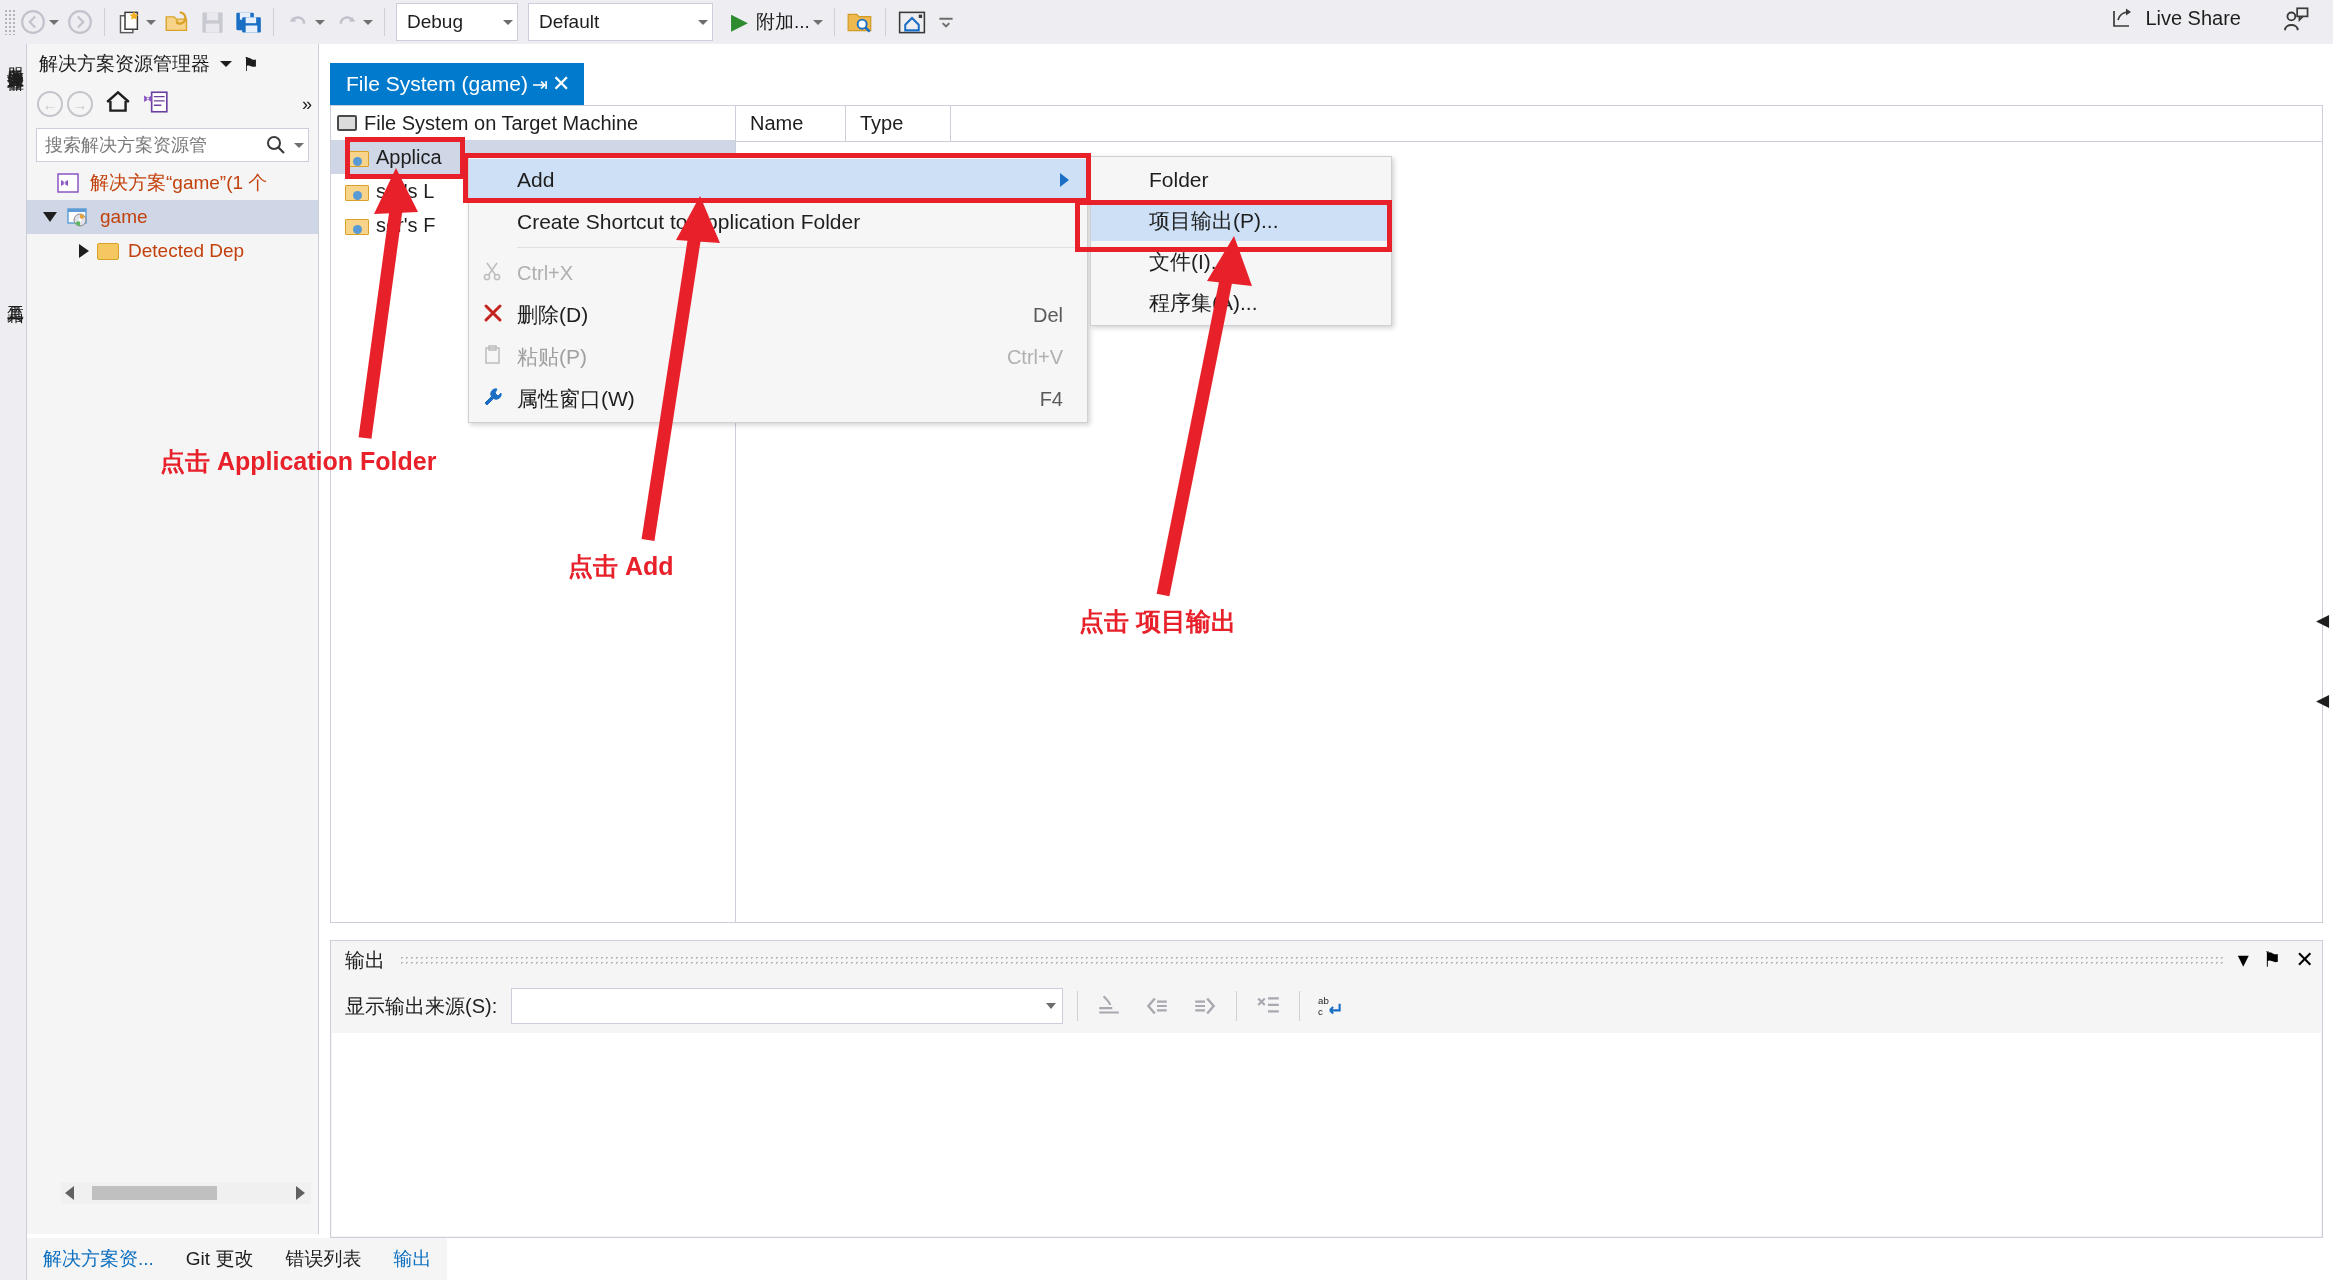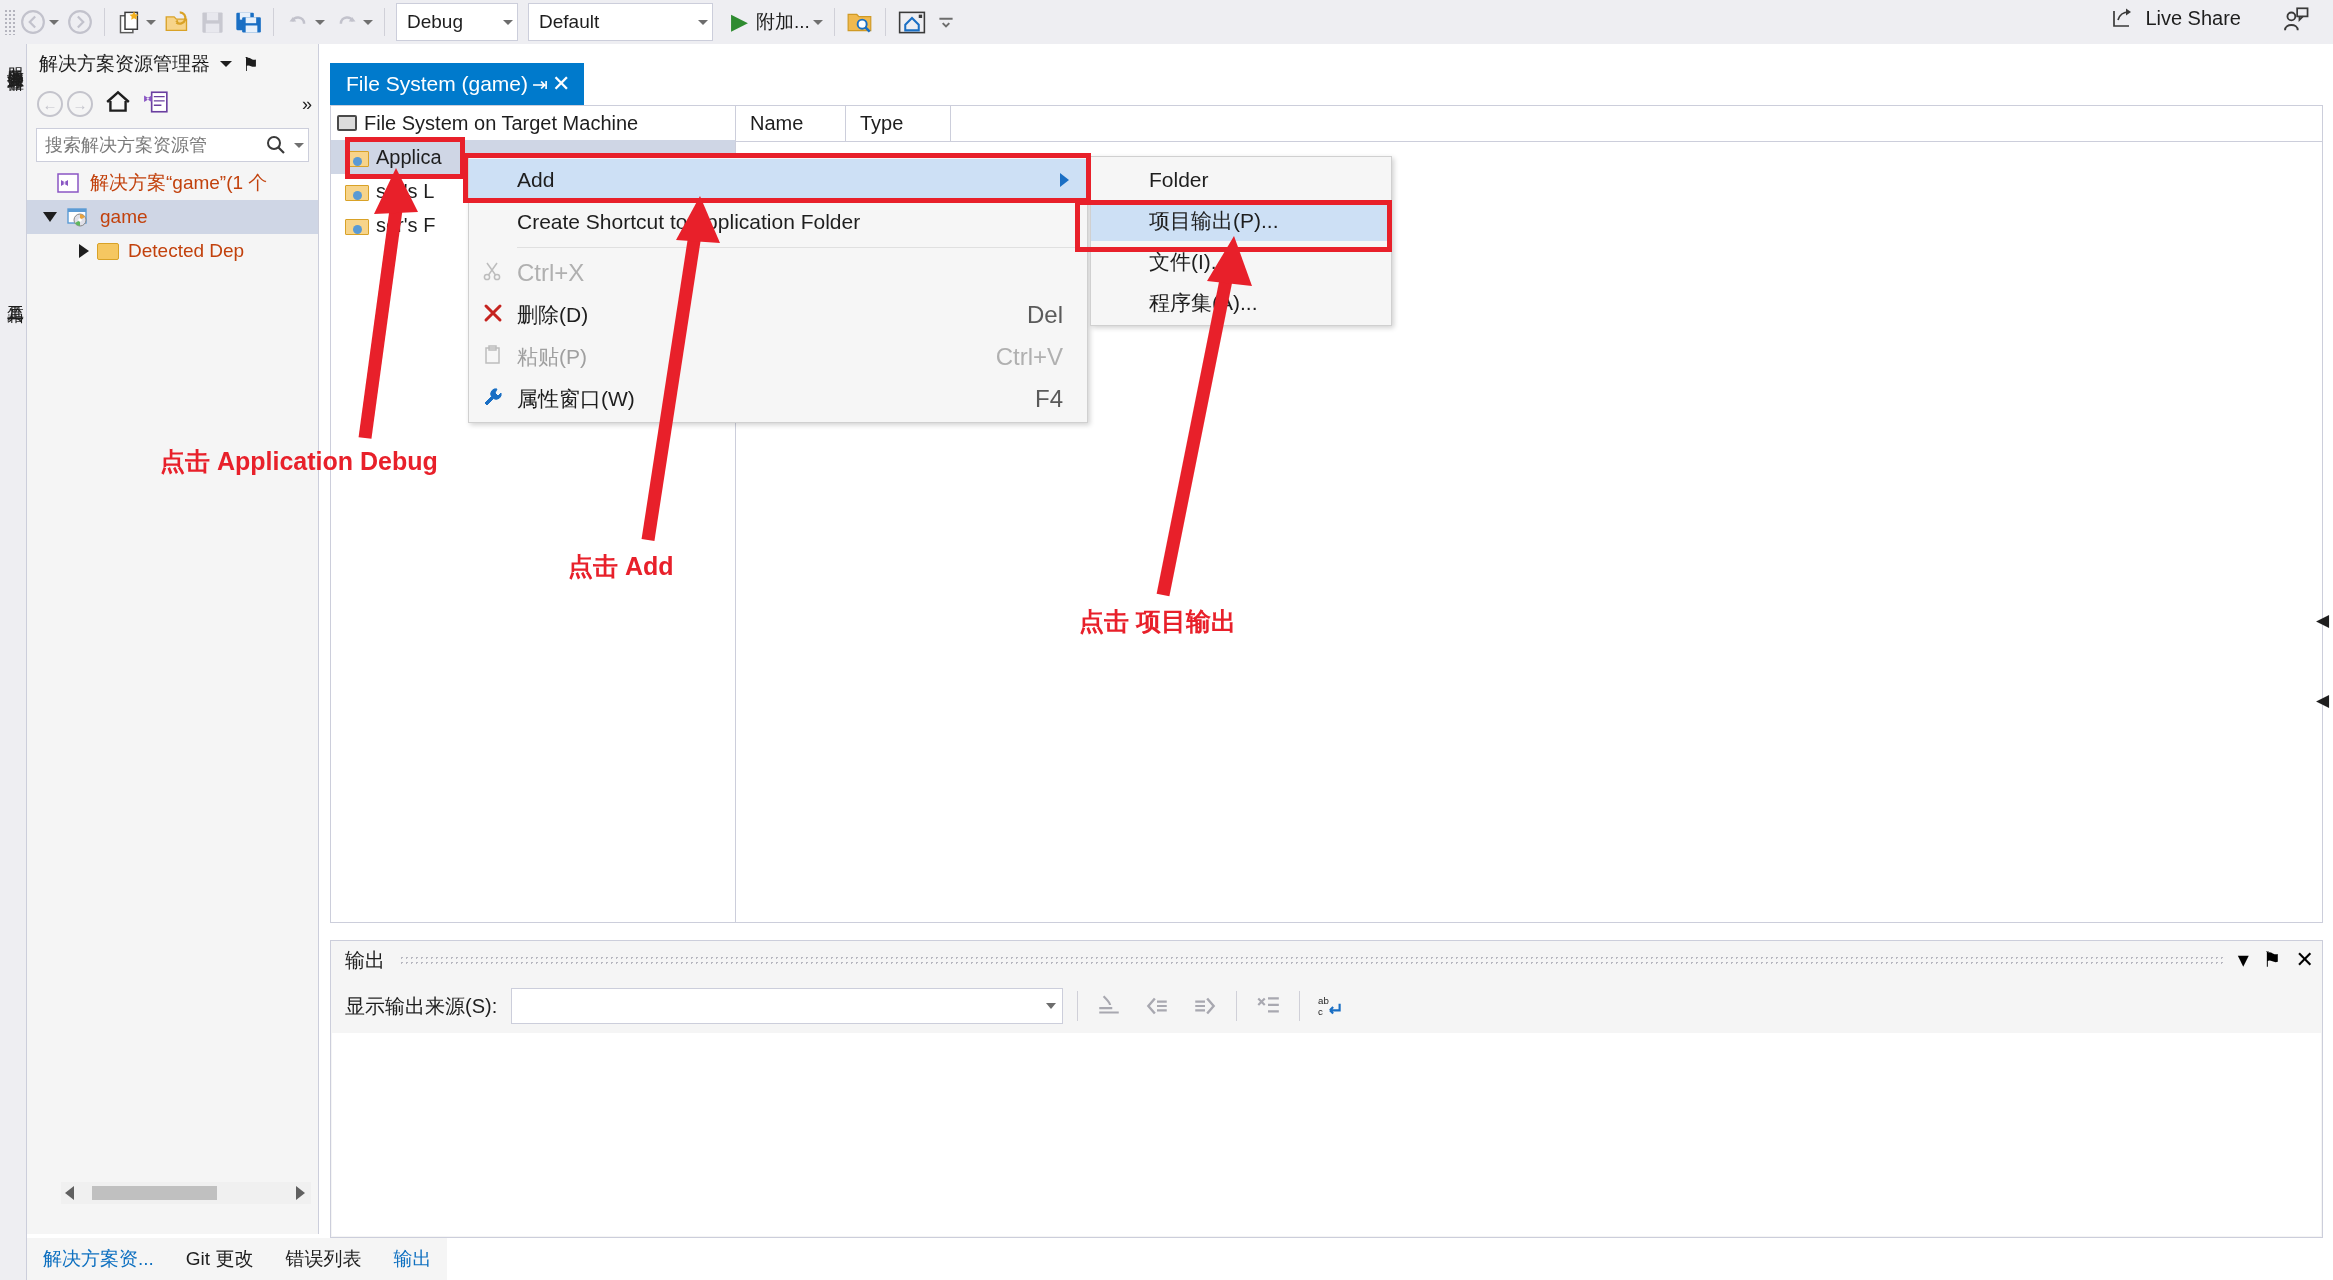--- a/index.html
+++ b/index.html
@@ -118,21 +118,21 @@
   .ctxmenu { position:absolute; left:468px; top:156px; width:620px;
     background:#f6f6f6; border:1px solid #d0d0d0; box-shadow:2px 2px 5px rgba(0,0,0,.18);
     z-index:40; padding:2px 0; }
   .ctxmenu .gutter { position:absolute; left:0; top:0; bottom:0; width:48px; background:#f6f6f6; }
   .mi { position:relative; height:42px; display:flex; align-items:center; font-size:21px;
     color:#1e1e1e; z-index:2; }
   .mi.hl { background:#cde0f5; }
   .mi.dis { color:#a0a0a0; }
   .mi .ico { width:48px; text-align:center; font-size:20px; flex:0 0 48px; }
   .mi .lbl { flex:1; }
-  .mi .acc { font-size:24px; color:#5a5a5a; padding-right:24px; }
+  .mi .acc { font-size:20px; color:#5a5a5a; padding-right:24px; }
   .mi.dis .acc { color:#b0b0b0; }
   .mi .sub { position:absolute; right:18px; width:0;height:0;
     border-top:7px solid transparent;border-bottom:7px solid transparent;border-left:9px solid #1a6fc4; }
   .msep { height:1px; background:#e0e0e0; margin:4px 12px 4px 48px; z-index:2; position:relative;}
 
   
   .submenu { position:absolute; left:1090px; top:156px; width:302px;
     background:#f6f6f6; border:1px solid #d0d0d0; box-shadow:2px 2px 5px rgba(0,0,0,.18);
     z-index:41; padding:2px 0; }
   .smi { height:41px; display:flex; align-items:center; font-size:21px; color:#1e1e1e;
@@ -481,21 +481,21 @@
       <path d="M648 540 L696 228" stroke="#e8202a" stroke-width="13" fill="none"></path>
       <path d="M700 196 L720 243 L676 240 Z" fill="#e8202a"></path>
     </g>
 
     <g>
       <path d="M1163 595 L1228 270" stroke="#e8202a" stroke-width="13" fill="none"></path>
       <path d="M1234 236 L1252 286 L1207 281 Z" fill="#e8202a"></path>
     </g>
   </svg>
 
-  <div class="anno" style="left:160px; top:445px;">点击 Application Debug</div>
+  <div class="anno" style="left:160px; top:445px;">点击 Application Folder</div>
   <div class="anno" style="left:568px; top:550px;">点击 Add</div>
   <div class="anno" style="left:1079px; top:605px;">点击 项目输出</div>
 
   <div class="output">
     <div class="out-head">
       <span class="out-title">输出</span>
       <span class="out-dots"></span>
       <span class="out-hbtns">
         <span style="font-size:22px;">▾</span>
         <span style="font-size:21px;">⚑</span>

